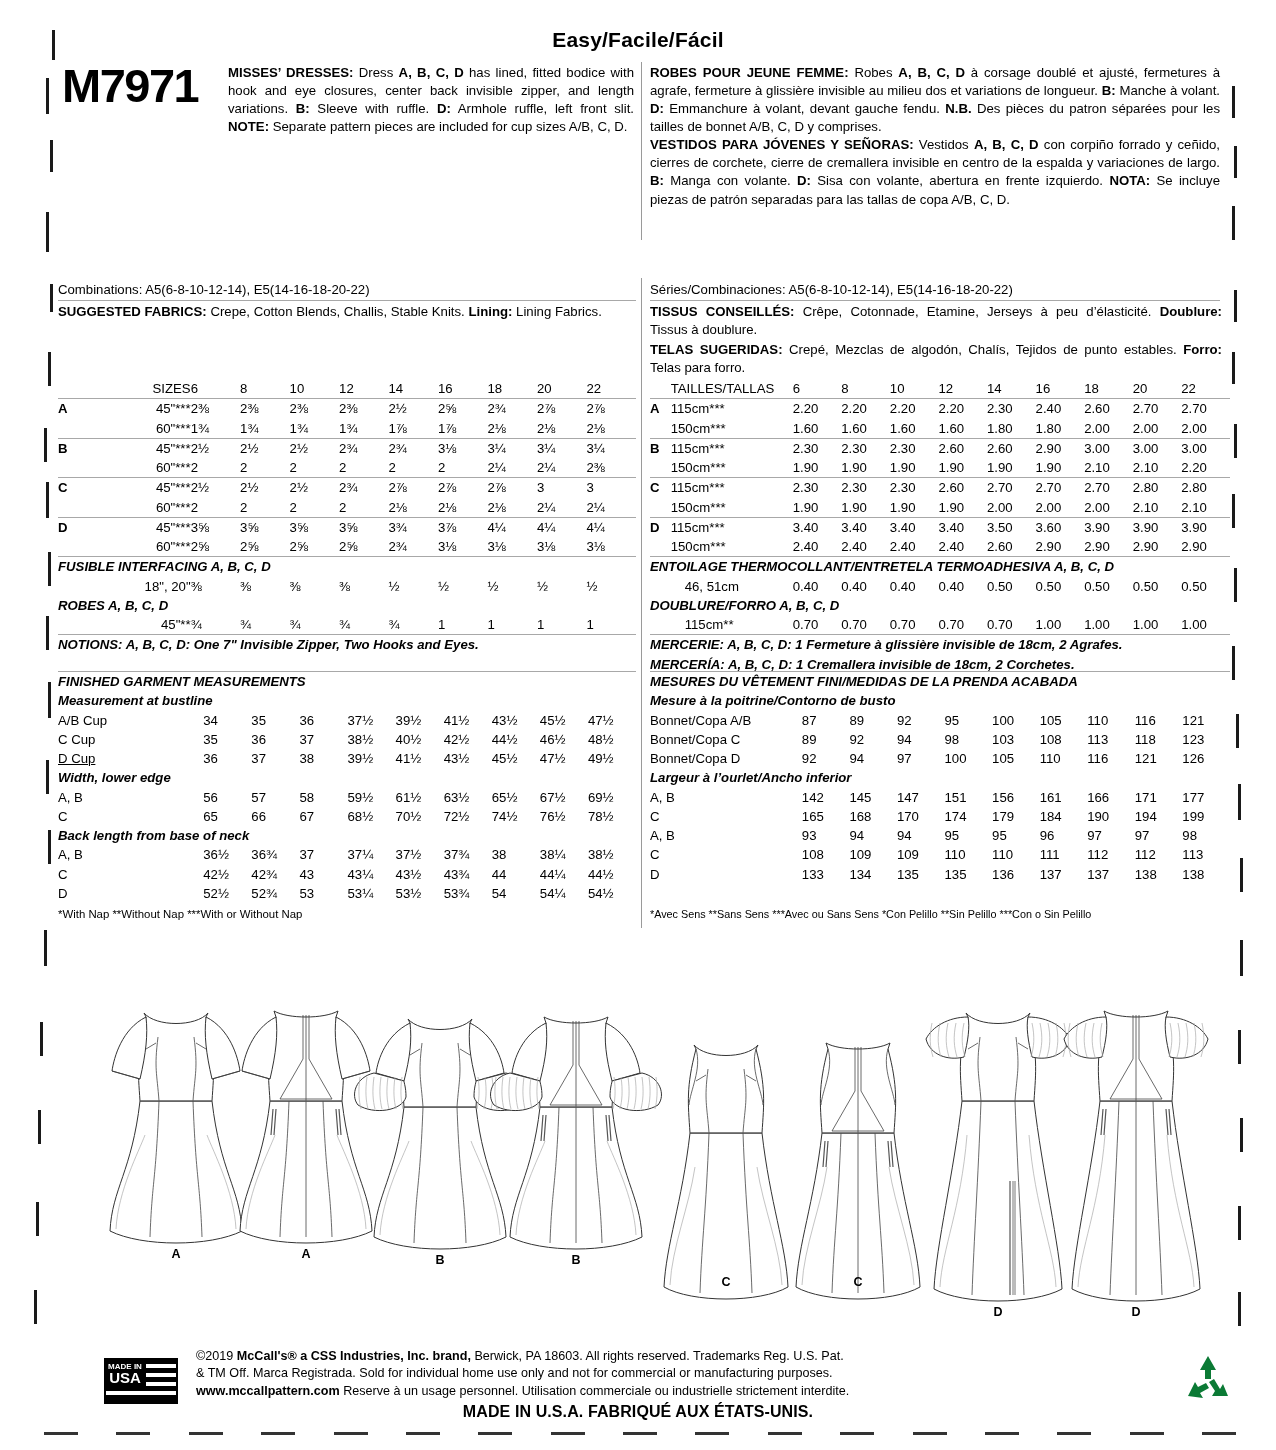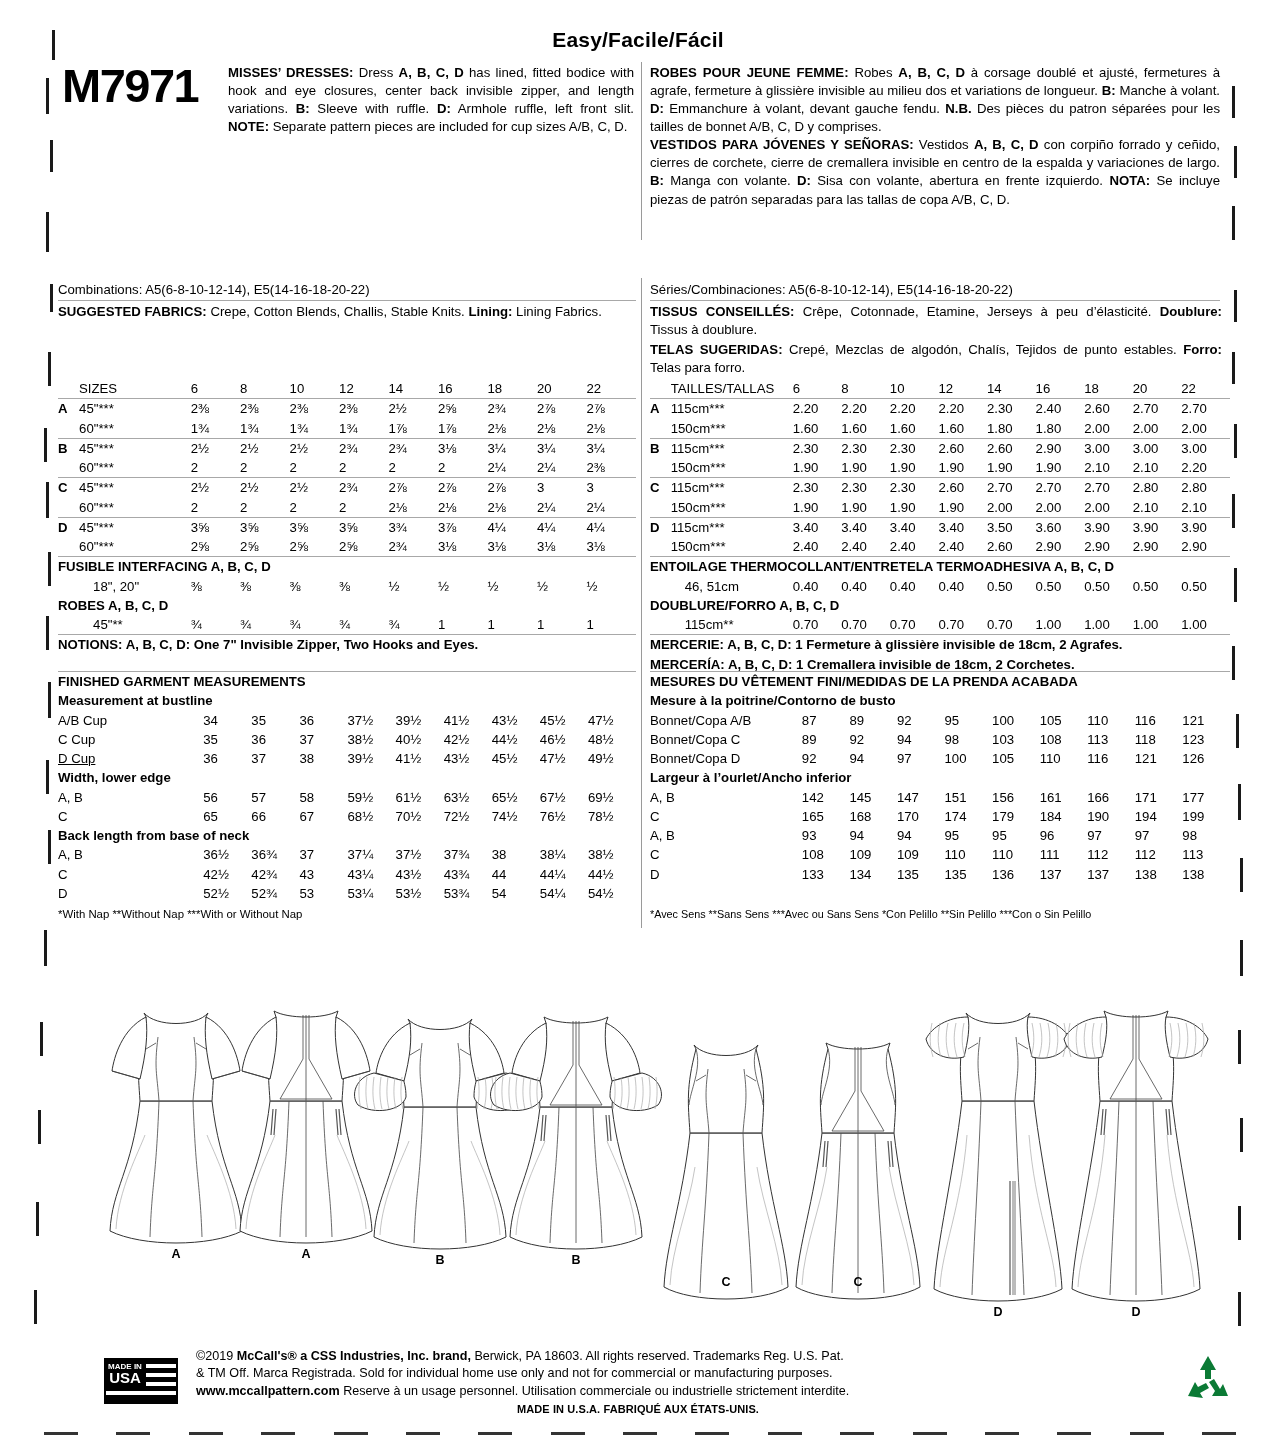--- a/index.html
+++ b/index.html
@@ -28,40 +28,40 @@
 
   
   .blk{position:absolute;font-size:13.2px;line-height:1.34;}
   .blk b{font-weight:bold;}
 
   
   table.yard{position:absolute;border-collapse:collapse;font-size:13.2px;}
   table.yard td{padding:0;vertical-align:bottom;white-space:nowrap;
      line-height:1.46;height:19px;}
   table.yard td.vw{font-weight:bold;width:20px;}
-  table.yard td.wd{width:92px;}
+  table.yard td.wd{width:92px;text-align:right;}
   table.yard td.wdm{width:104px;}
   table.yard td.num{width:47px;text-align:left;}
   table.yard tr.topline td{border-top:1px solid #a8a8a8;}
   table.yard td.hdr{font-weight:normal;}
-  table.yard td.sec{font-weight:bold;}
+  table.yard td.sec{font-weight:bold;font-style:italic;}
   .ital-note{position:absolute;font-size:11.4px;}
 
   
   .figs{position:absolute;left:58px;top:975px;width:1180px;height:340px;}
   .figlabel{position:absolute;font-size:12.5px;font-weight:bold;text-align:center;}
 
   
   .footer{position:absolute;left:196px;top:1348px;width:1020px;
      font-size:12.6px;line-height:1.38;}
   .footer b{font-weight:bold;}
   .madeinusa{position:absolute;left:78px;top:1354px;width:104px;height:56px;}
   .recycle{position:absolute;left:1182px;top:1352px;width:52px;height:56px;}
   .madeline{position:absolute;left:0;top:1403px;width:1276px;text-align:center;
-     font-size:11px;font-weight:bold;letter-spacing:.1px;}
+     font-size:16px;font-weight:bold;letter-spacing:.1px;}
   .dashrow{position:absolute;left:44px;top:1432px;width:1192px;height:4px;}
   .dash{position:absolute;height:3px;background:#333;width:34px;top:0;}
 </style>
 </head>
 <body>
 
 <div class="page">
 
   <div class="tick" style="left:52px;top:30px;height:30px;"></div>
   <div class="tick" style="left:46px;top:78px;height:36px;"></div>

